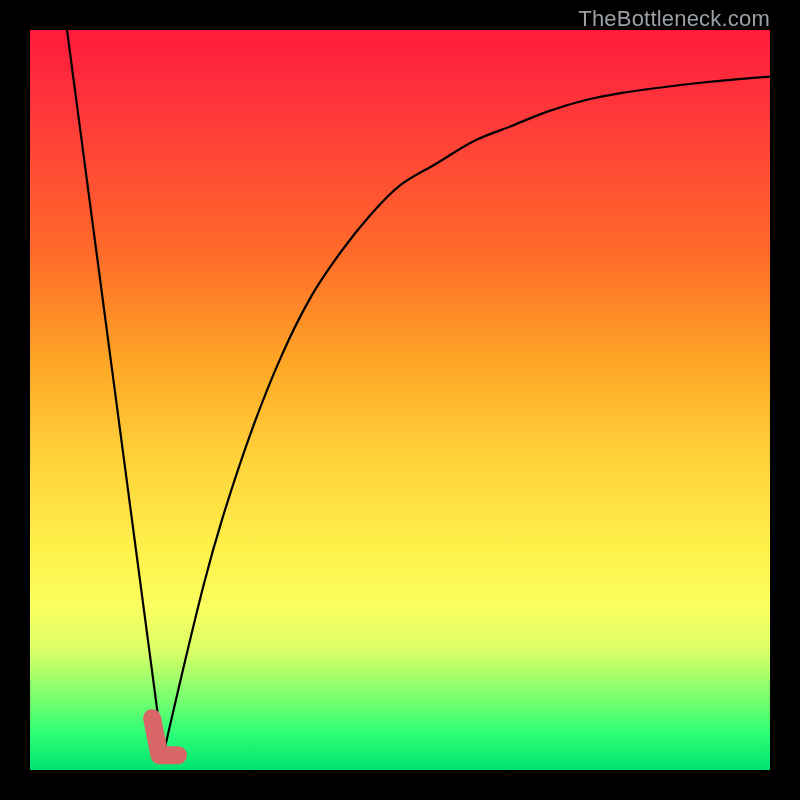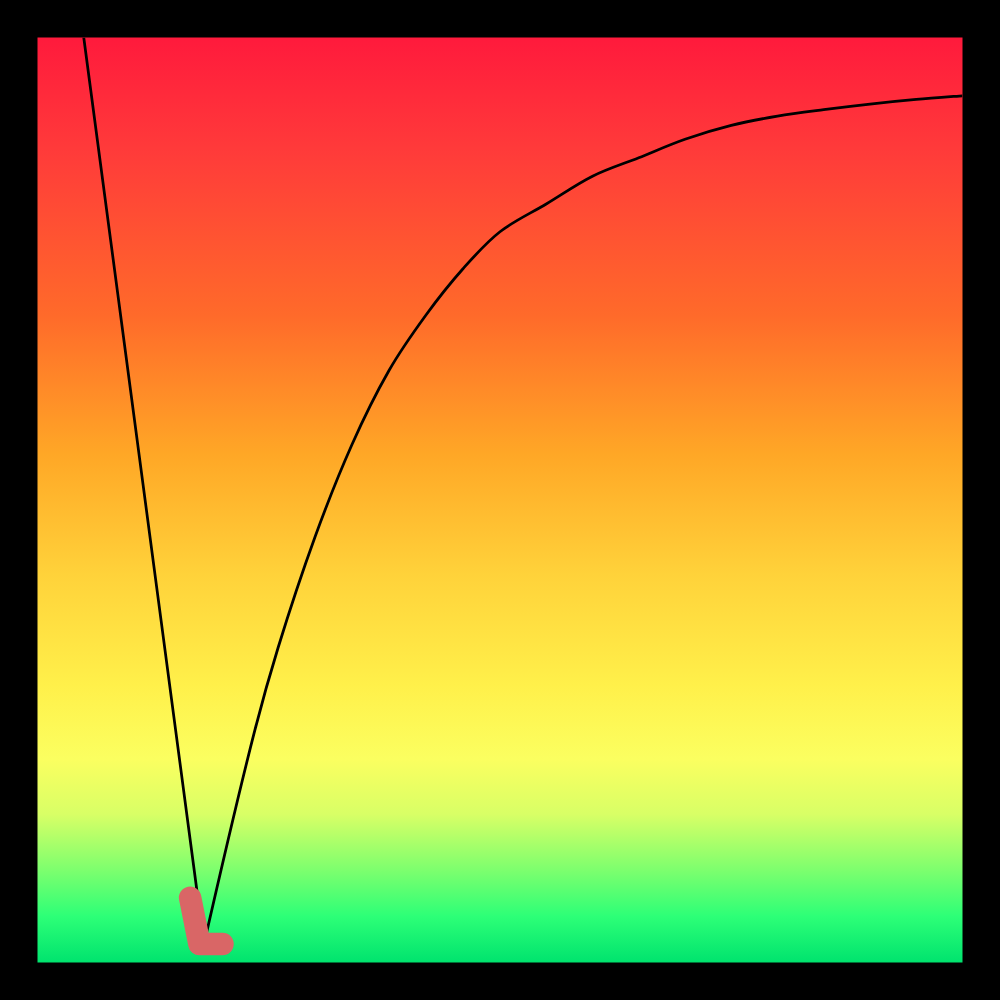--- a/index.html
+++ b/index.html
@@ -67,20 +67,21 @@
     color: #9aa0a6;
     font-size: 22px;
     letter-spacing: 0.2px;
     user-select: none;
   }
 </style>
 </head>
 <body>
 
 <div class="frame">
+  <div class="watermark">TheBottleneck.com</div>
 
   <div class="plot-area">
     <svg class="curve-svg" viewBox="0 0 740 740" preserveAspectRatio="none">
       <path class="curve-path" d="M 37 0 L 133.2 725.2 L 133.2 725.2 C 172.66666666666669 552.5333333333333 182.53333333333333 520.4666666666667 192.4 488.4 C 202.26666666666668 456.3333333333333 212.13333333333333 426.7333333333333 222 399.59999999999997 C 231.86666666666667 372.46666666666664 241.73333333333335 347.79999999999995 251.60000000000002 325.59999999999997 C 261.4666666666667 303.4 271.3333333333333 283.66666666666663 281.2 266.4 C 291.06666666666666 249.13333333333333 300.93333333333334 235.56666666666666 310.8 222 C 320.6666666666667 208.43333333333334 330.53333333333336 196.1 340.40000000000003 185 C 350.2666666666667 173.9 358.9 164.0333333333333 370 155.39999999999998 C 381.1 146.76666666666665 394.66666666666674 140.60000000000005 407.00000000000006 133.20000000000005 C 419.33333333333337 125.80000000000005 431.6666666666667 117.16666666666667 444 111 C 456.3333333333333 104.83333333333333 468.6666666666667 101.13333333333338 481 96.20000000000005 C 493.3333333333333 91.26666666666671 505.6666666666667 85.71666666666665 518 81.39999999999998 C 530.3333333333334 77.0833333333333 542.6666666666666 73.38333333333328 555 70.29999999999995 C 567.3333333333334 67.21666666666663 579.6666666666666 64.99666666666666 592 62.89999999999998 C 604.3333333333334 60.803333333333306 616.6666666666666 59.32333333333323 629 57.719999999999914 C 641.3333333333334 56.116666666666596 653.6666666666666 54.636666666666734 666 53.280000000000086 C 678.3333333333334 51.92333333333344 690.6666666666666 50.690000000000055 703 49.58000000000004 C 715.3333333333334 48.47000000000003 733.8333333333334 47.113333333333344 740 46.620000000000005 C 746.1666666666666 46.126666666666665 740 46.620000000000005 740 46.620000000000005"></path>
       <path class="marker-path" d="M 122.10000000000001 688.2 L 129.5 725.2 L 148 725.2"></path>
     </svg>
   </div>
 </div>
 
 </body></html>

